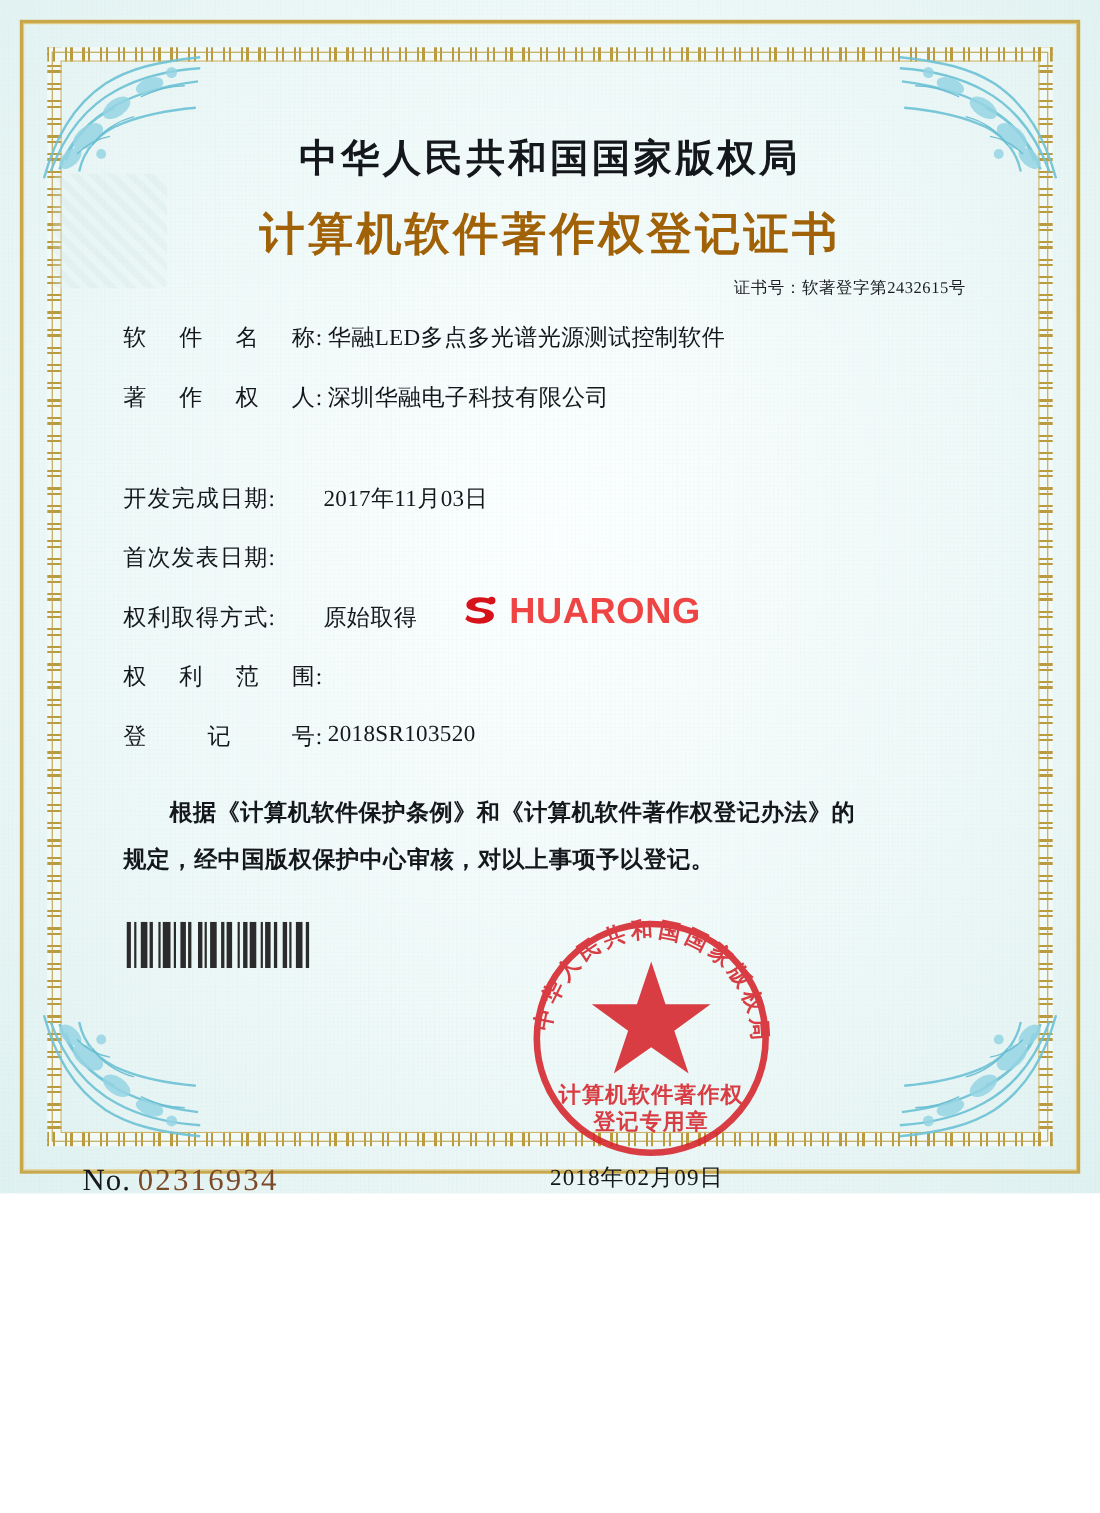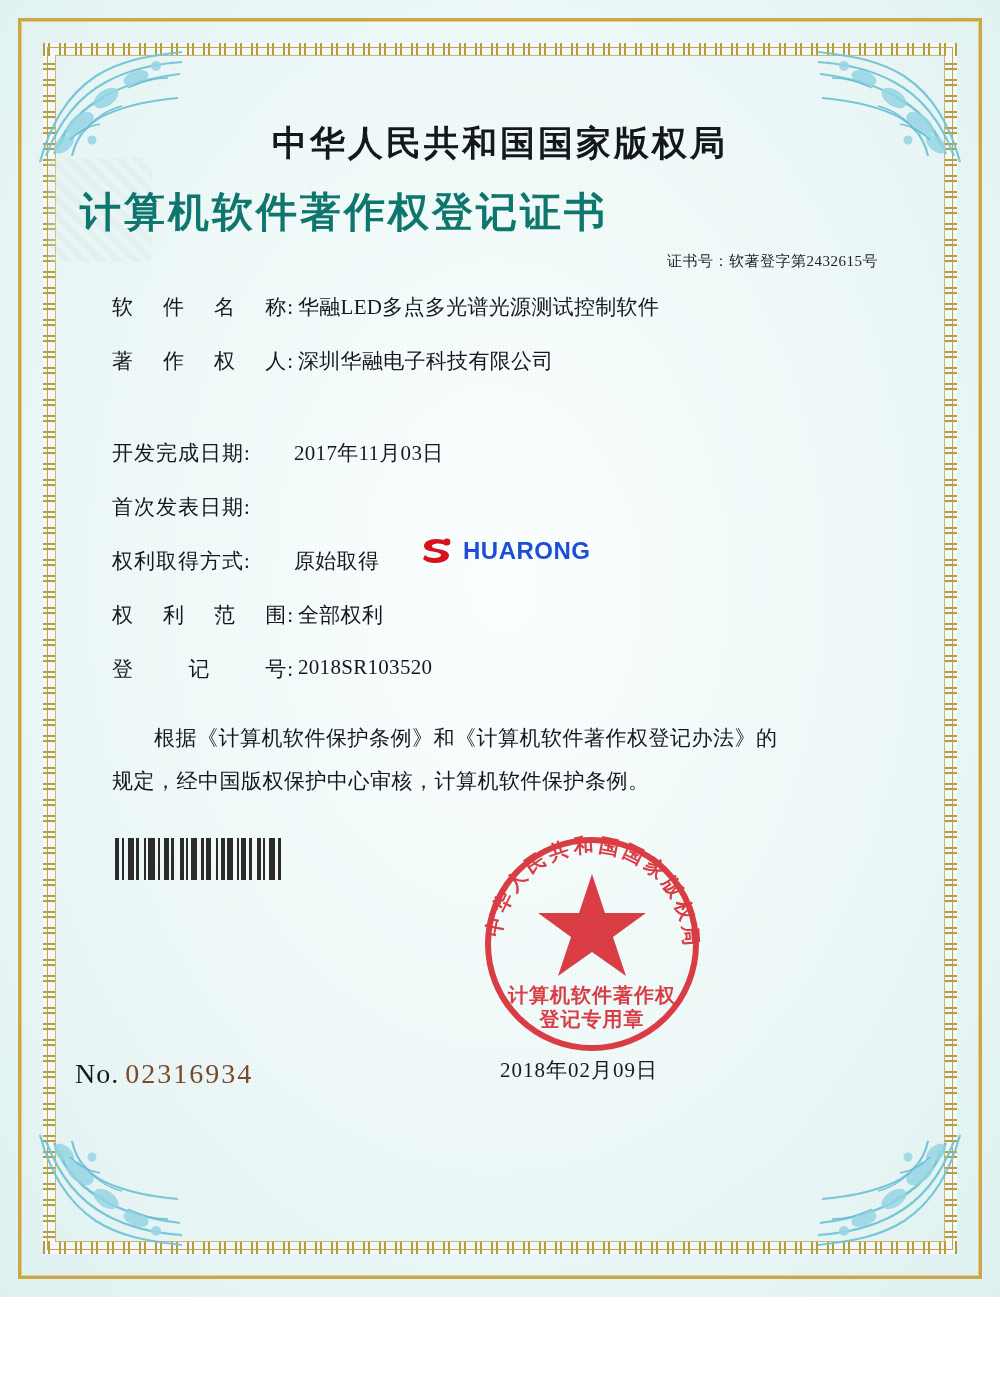--- a/index.html
+++ b/index.html
@@ -10,21 +10,21 @@
   body {
     width: 1000px;
     height: 1375px;
     font-family: "Liberation Serif", serif;
     -webkit-font-smoothing: antialiased;
   }
 
   .page {
     position: relative;
     width: 1000px;
-    height: 1297px;
+    height: 1085px;
     overflow: hidden;
     background: #f4fbfa;
   }
 
   
   .paper-tint {
     position: absolute;
     inset: 0;
     background:
       radial-gradient(ellipse at 50% 45%, #fdffff 0%, #eef9f8 55%, #e7f5f4 78%, #dff1f1 100%);
@@ -96,25 +96,26 @@
   .org-title {
     text-align: center;
     font-family: "Liberation Serif", serif;
     font-weight: bold;
     font-size: 35px;
     letter-spacing: 3px;
     color: #14181c;
     margin: 0 0 6px 0;
   }
   .doc-title {
+    text-align: center;
     font-family: Liberation Serif, serif;
     font-weight: bold;
     font-size: 41px;
     letter-spacing: 3px;
-    color: #0f766e;
+    color: #a16207;
     margin: 18px 0 4px 0;
   }
   .cert-no-row {
     text-align: right;
     padding-right: 42px;
     margin-top: 12px;
     font-size: 15px;
     color: #1b1f22;
     letter-spacing: .5px;
   }
@@ -162,33 +163,34 @@
     display: flex;
     align-items: center;
     gap: 9px;
   }
   .brand-mark {
     width: 34px; height: 30px;
   }
   .brand-text {
     font-family: "Liberation Sans", sans-serif;
     font-weight: bold;
-    font-size: 24px;
+    font-size: 33px;
     letter-spacing: .5px;
-    color: #1d4ed8;
+    color: #ef4444;
   }
 
   .paragraph {
     margin-top: 34px;
     padding-left: 32px;
     padding-right: 10px;
     font-size: 21px;
     line-height: 2.05;
     color: #14181c;
     letter-spacing: .5px;
+    font-weight: bold;
   }
   .paragraph .indent { display: inline-block; width: 42px; }
 
   
   .barcode {
     position: absolute;
     left: 115px;
     top: 838px;
     width: 180px;
     height: 42px;
@@ -409,37 +411,36 @@
         <div class="field-value">原始取得</div>
       </div>
 
       <div class="field-row">
         <div class="field-label spaced">
           <span>权</span>
           <span>利</span>
           <span>范</span>
           <span>围:</span>
         </div>
-        <div class="field-value">全部权利</div>
       </div>
 
       <div class="field-row">
         <div class="field-label spaced">
           <span>登</span>
           <span>记</span>
           <span>号:</span>
         </div>
         <div class="field-value">2018SR103520</div>
       </div>
 
     </div>
 
     <div class="paragraph">
       <span class="indent"></span><span>根据《计算机软件保护条例》和《计算机软件著作权登记办法》的</span><br>
-      <span>规定，经中国版权保护中心审核，计算机软件保护条例。</span>
+      <span>规定，经中国版权保护中心审核，对以上事项予以登记。</span>
     </div>
 
   </div>
 
   <div class="brand-logo">
     <svg class="brand-mark" viewBox="0 0 34 30" xmlns="http://www.w3.org/2000/svg">
       <path d="M16 3 C9 3 4 6 4 10 C4 14 9 15 15 16 C19 16.7 21 17.4 21 19 C21 21 18 22 14 22 C10 22 7 21 5 19 L3 23 C6 25.6 10 27 15 27 C23 27 29 24 29 19.5 C29 15.4 24 14 18 13 C14 12.4 12 11.7 12 10.3 C12 8.7 14.5 7.6 18 7.6 C21 7.6 24 8.4 26 9.8 L28 6 C25 4 21 3 16 3 Z" fill="#d6131a"></path>
       <circle cx="27" cy="6" r="3.4" fill="#d6131a"></circle>
     </svg>
     <span class="brand-text">HUARONG</span>

